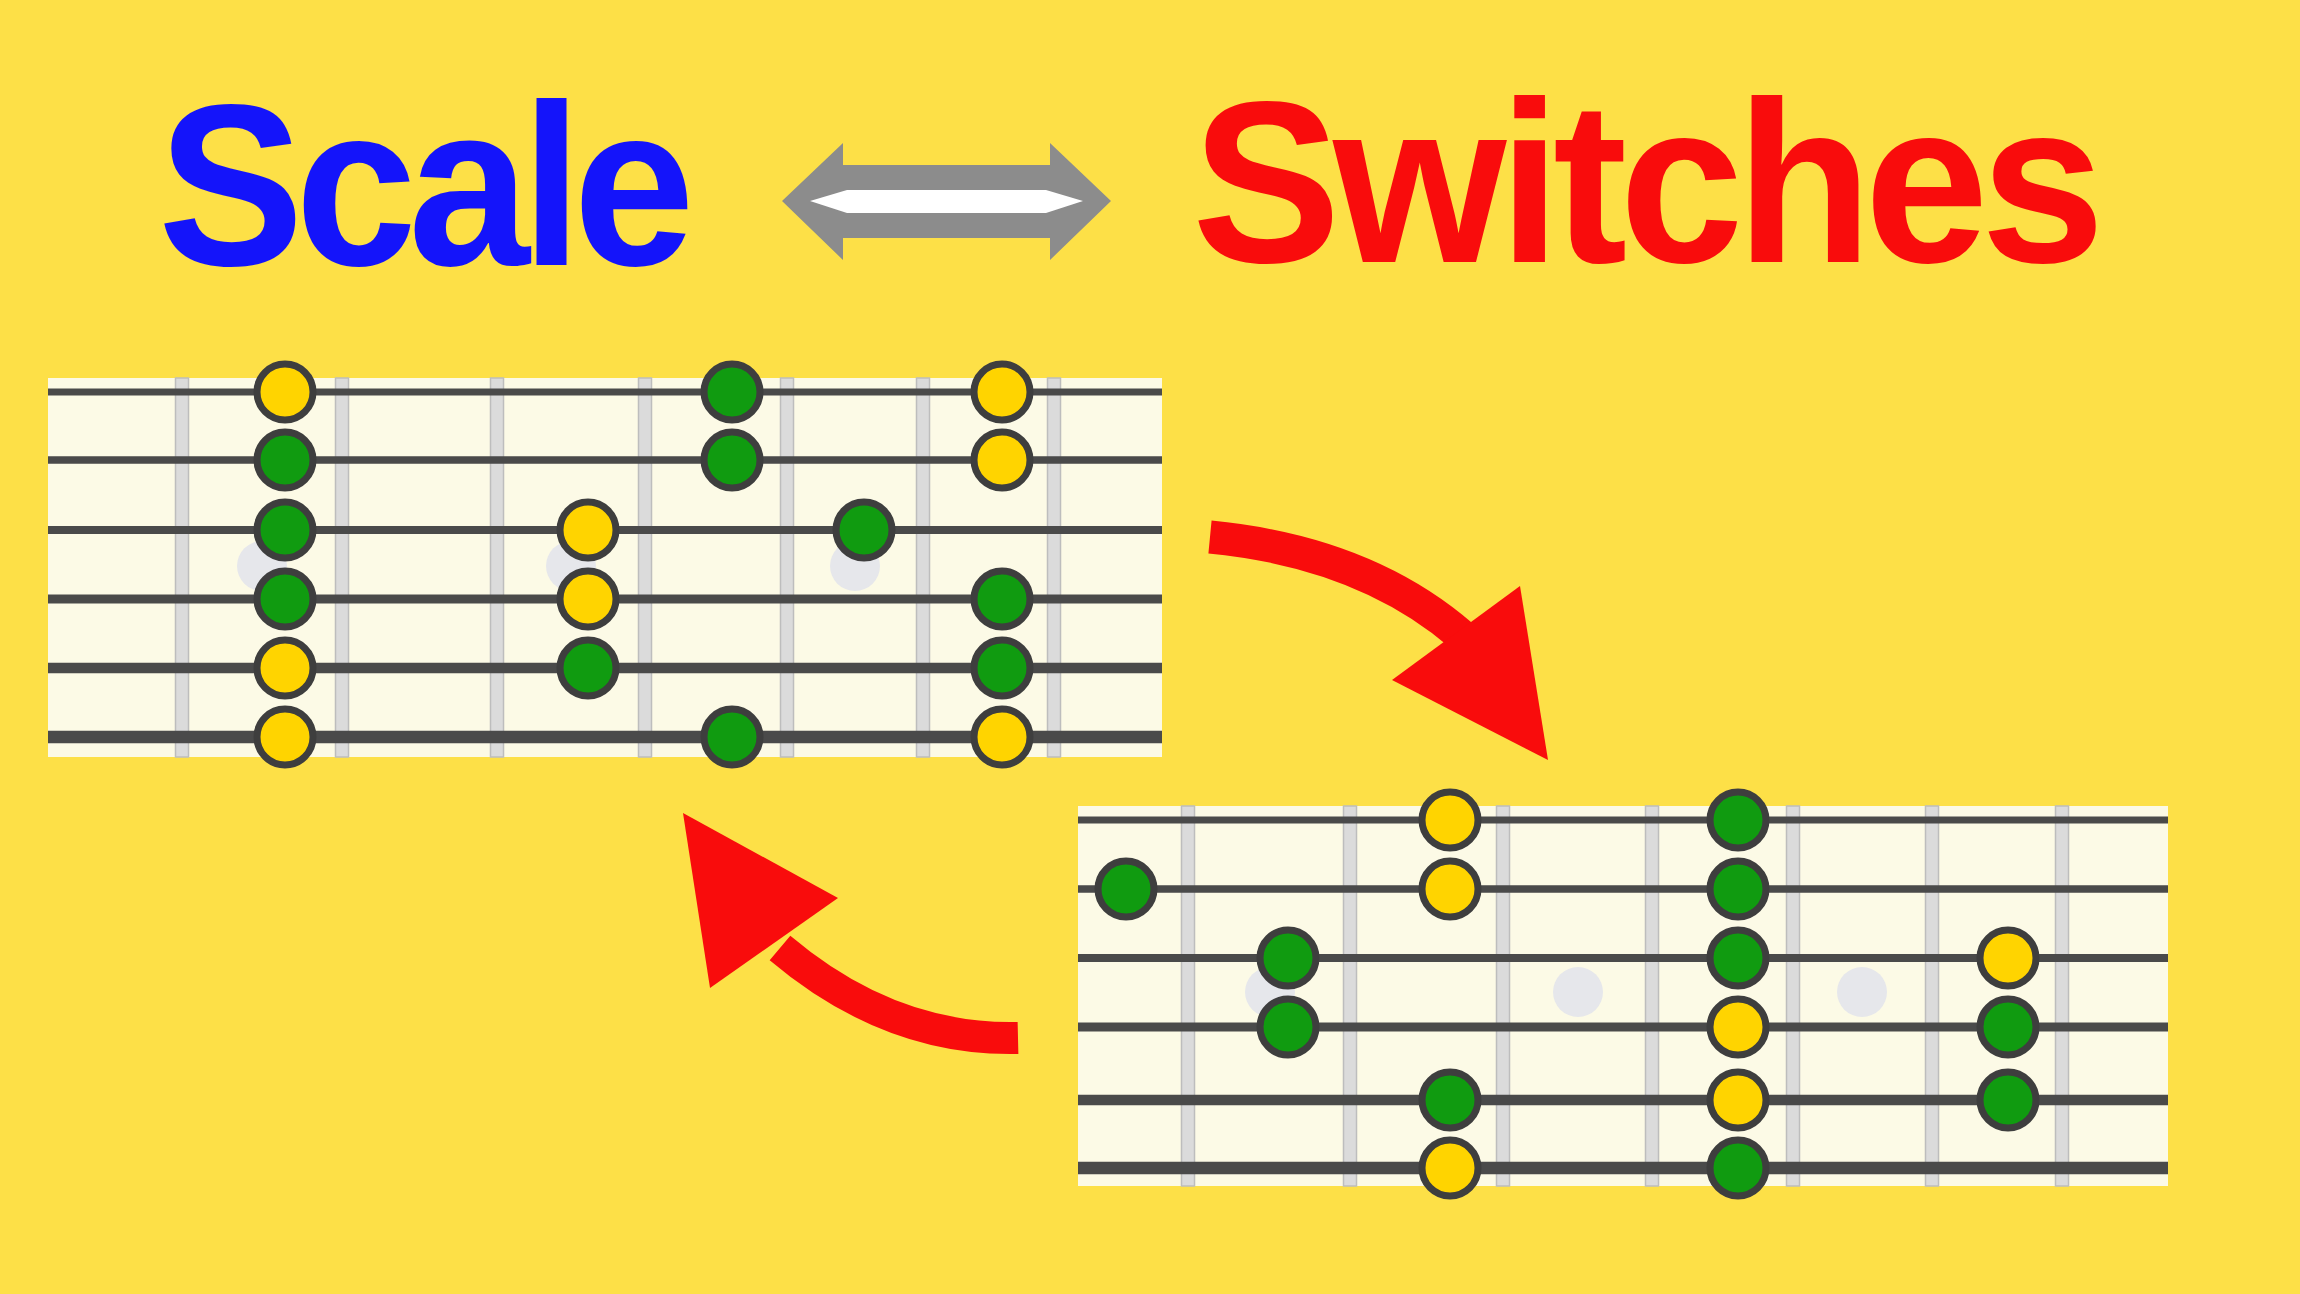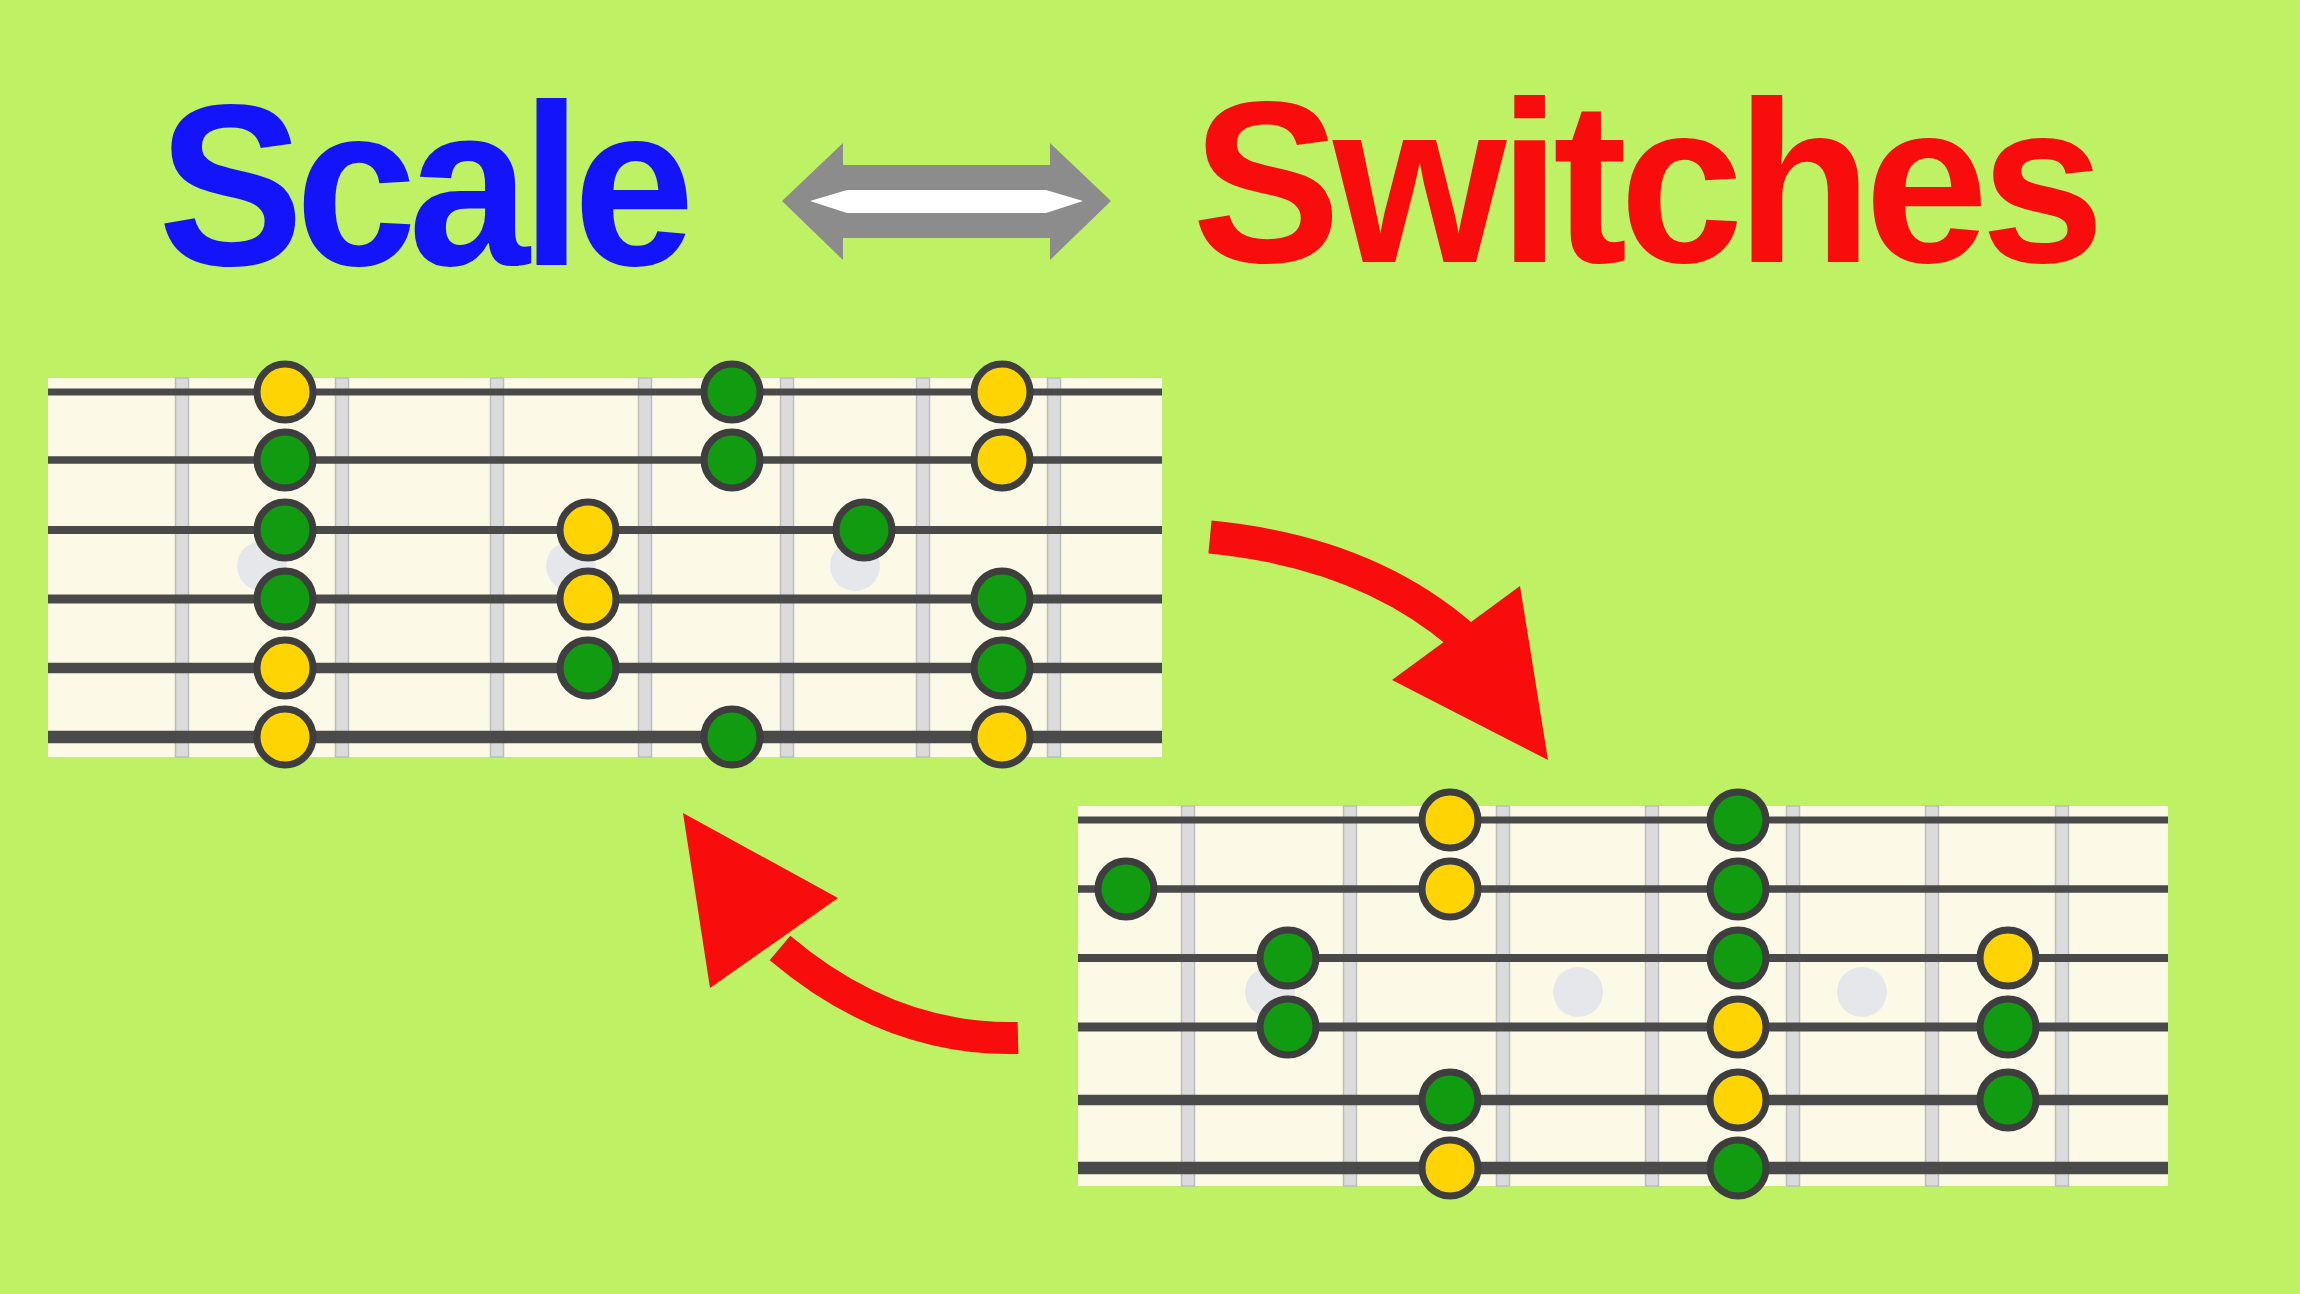--- a/index.html
+++ b/index.html
@@ -26,21 +26,21 @@
   }
   .title-right{
     left:1192px;top:75px;
     letter-spacing:-8px;
     transform:scaleX(0.97);
   }
 </style>
 </head>
 <body>
 
-<div class="canvas" style="background: #bef264;">
+<div class="canvas" style="background: #fde047;">
 
   <svg class="scene" viewBox="0 0 2300 1294" xmlns="http://www.w3.org/2000/svg">
     <g id="fb0">
         <rect x="48" y="378" width="1114" height="379" fill="#FCFAE6"></rect>
         <rect x="175.5" y="378" width="13" height="379" fill="#DBDBDB" stroke="#BDBDBD" stroke-width="1.5"></rect>
         <rect x="335.5" y="378" width="13" height="379" fill="#DBDBDB" stroke="#BDBDBD" stroke-width="1.5"></rect>
         <rect x="490.5" y="378" width="13" height="379" fill="#DBDBDB" stroke="#BDBDBD" stroke-width="1.5"></rect>
         <rect x="638.5" y="378" width="13" height="379" fill="#DBDBDB" stroke="#BDBDBD" stroke-width="1.5"></rect>
         <rect x="780.5" y="378" width="13" height="379" fill="#DBDBDB" stroke="#BDBDBD" stroke-width="1.5"></rect>
         <rect x="916.5" y="378" width="13" height="379" fill="#DBDBDB" stroke="#BDBDBD" stroke-width="1.5"></rect>

